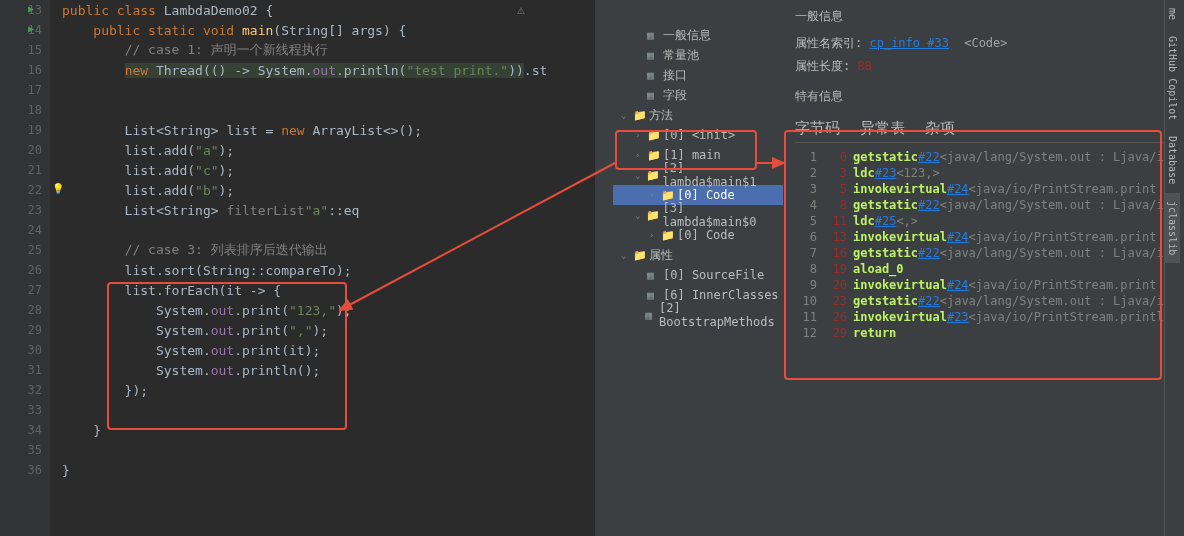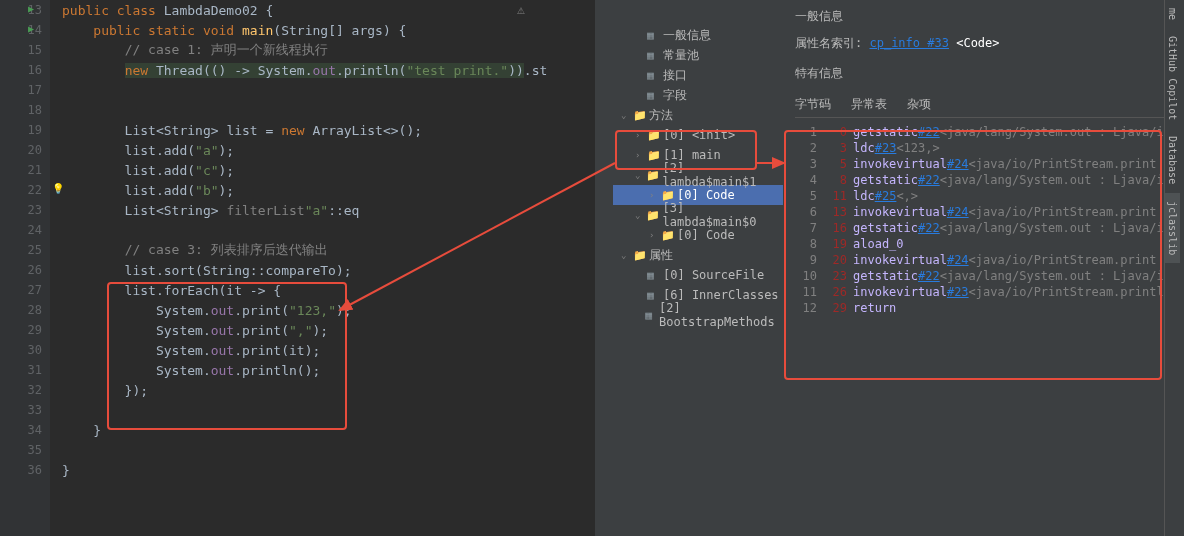--- a/index.html
+++ b/index.html
@@ -37,30 +37,30 @@
     .tree-item.selected { background: #4b6eaf; color: #ffffff; }
     .tree-arrow { display: inline-block; width: 12px; color: #808080; font-size: 9px; }
     .tree-icon { display: inline-block; width: 16px; color: #87939a; font-size: 11px; }
     
     .detail-panel { flex: 1; background: #3c3f41; padding: 8px 12px; font-size: 12px; color: #bbbbbb; }
     .detail-title { margin-bottom: 10px; color: #bbbbbb; }
     .detail-row { margin-bottom: 6px; }
     .detail-label { color: #bbbbbb; }
     .detail-link { color: #287bde; text-decoration: underline; }
     .detail-value { color: #9e2927; }
-    .detail-code { color: #ffffff; }
+    .detail-code { color: #a3a3a3; margin-left: 8px; }
     
     .tabs { display: flex; gap: 20px; margin-top: 14px; margin-bottom: 6px; border-bottom: 1px solid #555; padding-bottom: 4px; }
-    .tab { color: #bbbbbb; cursor: pointer; font-size: 12px; }
+    .tab { color: #bbbbbb; cursor: pointer; font-size: 15px; }
     
     .bytecode-area { font-family: monospace; font-size: 12px; margin-top: 4px; }
     .bc-line { height: 16px; display: flex; align-items: center; }
     .bc-ln { width: 22px; text-align: right; color: #808080; margin-right: 6px; }
     .bc-offset { color: #9e2927; width: 24px; text-align: right; margin-right: 6px; }
-    .bc-op { color: #c4b5fd; font-weight: normal; }
+    .bc-op { color: #bef264; font-weight: bold; }
     .bc-ref { color: #287bde; text-decoration: underline; }
     .bc-cmt { color: #808080; }
     
     .red-box { position: absolute; border: 2px solid #e74c3c; pointer-events: none; }
     .arrow-line { position: absolute; pointer-events: none; }
     
     .toolbar-icons { position: absolute; top: 4px; right: 10px; display: flex; gap: 10px; color: #808080; font-size: 13px; }
     
     .side-tabs { position: absolute; right: 0; top: 0; width: 20px; height: 100%; background: #3c3f41; border-left: 1px solid #555; }
     .side-tab { writing-mode: vertical-rl; font-size: 10px; color: #bbbbbb; padding: 8px 2px; cursor: pointer; }
@@ -210,20 +210,24 @@
           <span>[2] BootstrapMethods</span>
         </div>
       </div>
     <div class="detail-panel">
       <div class="detail-title">一般信息</div>
       <div class="detail-row">
         <span class="detail-label">属性名索引:</span>
         <span class="detail-link">cp_info #33</span>
         <span class="detail-code">&lt;Code&gt;</span>
       </div>
+      <div class="detail-row">
+        <span class="detail-label">属性长度:</span>
+        <span class="detail-value">88</span>
+      </div>
       <div class="detail-row" style="margin-top:13px;">
         <span class="detail-label">特有信息</span>
       </div>
       <div class="tabs" id="tabs">
           <div class="tab">字节码</div>
           <div class="tab">异常表</div>
           <div class="tab">杂项</div>
         </div>
       <div class="bytecode-area" id="bytecode">
           <div class="bc-line">

